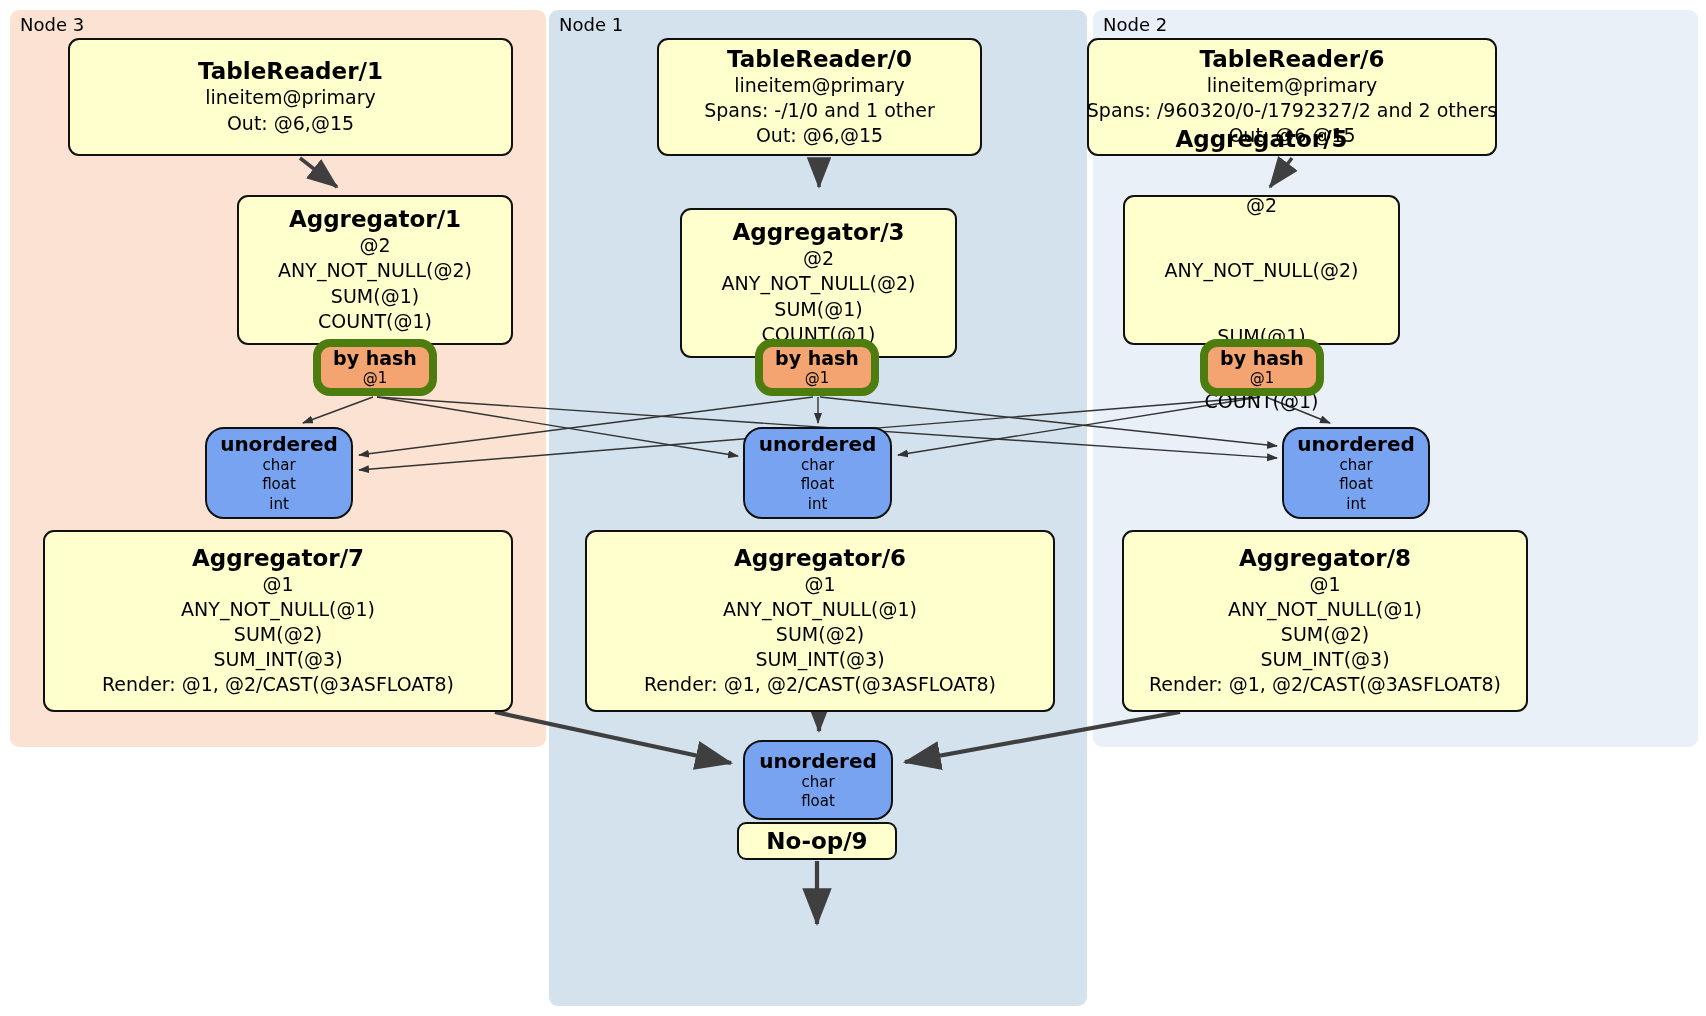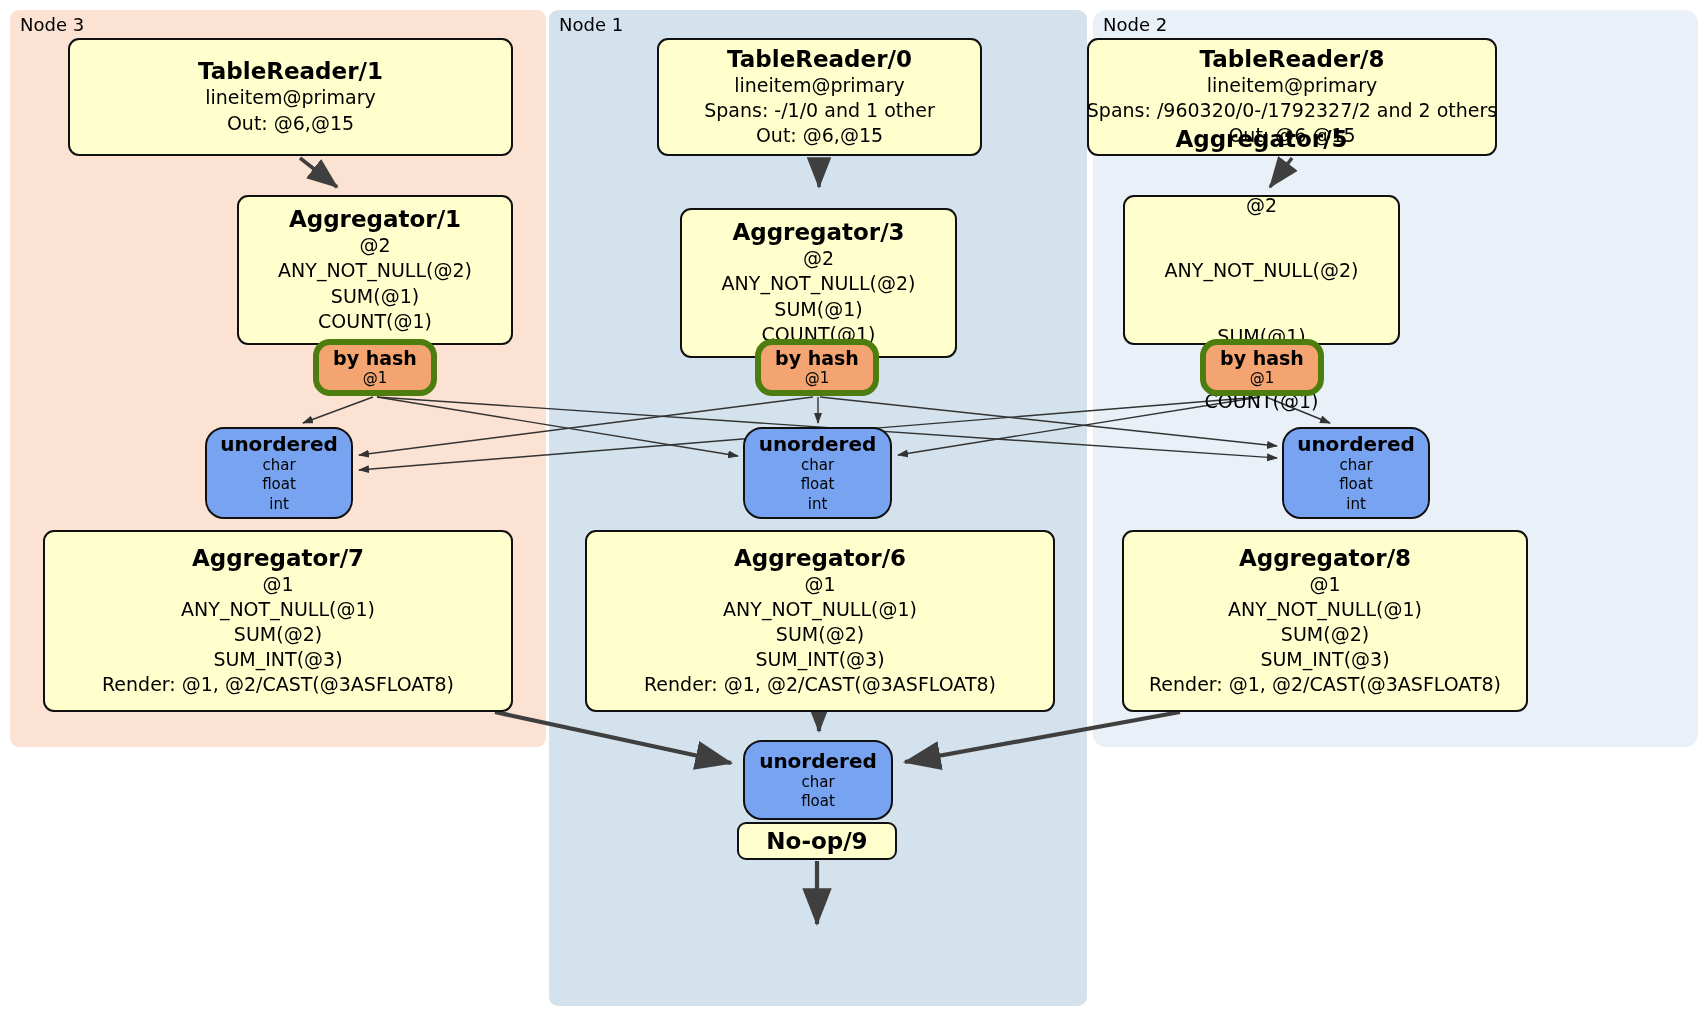--- a/index.html
+++ b/index.html
@@ -15,21 +15,21 @@
     background:var(--processor-fill,#ffffcd);
     border:2px solid #101010;border-radius:11px;
     display:flex;flex-direction:column;justify-content:center;align-items:center;
     text-align:center;padding:4px 6px;
   }
   .ptitle{font-weight:bold;font-size:23px;line-height:1.18;white-space:nowrap;}
   .pline{font-size:19px;line-height:1.32;white-space:nowrap;}
   .router{
     position:absolute;z-index:3;box-sizing:border-box;
     background:var(--router-fill,#f3a470);
-    border:6px solid #4d7c0f;border-radius:17px;
+    border:8px solid #4d7c0f;border-radius:17px;
     display:flex;flex-direction:column;justify-content:center;align-items:center;
     text-align:center;
   }
   .rtitle{font-weight:bold;font-size:19px;line-height:1.1;white-space:nowrap;}
   .rline{font-size:15px;line-height:1.25;white-space:nowrap;}
   .sync{
     position:absolute;z-index:3;box-sizing:border-box;
     background:var(--sync-fill,#77a3f0);
     border:2px solid #101010;border-radius:19px;
     display:flex;flex-direction:column;justify-content:center;align-items:center;
@@ -49,21 +49,21 @@
 <body>
 
 <div class="canvas">
 
   <div class="region" style="left:10px;top:10px;width:536px;height:737px;background:var(--node3-bg,#fbe2d3);">
     <div class="region-label">Node 3</div>
   </div>
   <div class="region" style="left:549px;top:10px;width:538px;height:996px;background:var(--node1-bg,#d3e2ec);">
     <div class="region-label">Node 1</div>
   </div>
-  <div class="region" style="left:1093px;top:10px;width:605px;height:737px;background:var(--node2-bg,#e9f0f8);border-radius:13px;">
+  <div class="region" style="left:1093px;top:10px;width:605px;height:737px;background:var(--node2-bg,#e9f0f8);">
     <div class="region-label">Node 2</div>
   </div>
 
   <svg class="edges" width="1706" height="1016" viewBox="0 0 1706 1016">
     <defs>
       <marker id="ah-thick" markerWidth="10" markerHeight="10" refX="8.5" refY="3.5" orient="auto" markerUnits="strokeWidth">
         <polygon points="0,0 9,3.5 0,7" fill="#3f3f3f"></polygon>
       </marker>
       <marker id="ah-thin" markerWidth="12" markerHeight="12" refX="10" refY="4" orient="auto" markerUnits="userSpaceOnUse">
         <polygon points="0,0 11,4 0,8" fill="#333333"></polygon>
@@ -150,21 +150,21 @@
   <div class="pbox" style="left:585px;top:530px;width:470px;height:182px;">
     <div class="ptitle">Aggregator/6</div>
     <div class="pline">@1</div>
     <div class="pline">ANY_NOT_NULL(@1)</div>
     <div class="pline">SUM(@2)</div>
     <div class="pline">SUM_INT(@3)</div>
     <div class="pline">Render: @1, @2/CAST(@3ASFLOAT8)</div>
   </div>
 
   <div class="pbox" style="left:1087px;top:38px;width:410px;height:118px;">
-    <div class="ptitle">TableReader/8</div>
+    <div class="ptitle">TableReader/6</div>
     <div class="pline">lineitem@primary</div>
     <div class="pline">Spans: /960320/0-/1792327/2 and 2 others</div>
     <div class="pline">Out: @6,@15</div>
   </div>
   <div class="pbox" style="left:1123px;top:195px;width:277px;height:150px;gap:40px;">
     <div class="ptitle">Aggregator/5</div>
     <div class="pline">@2</div>
     <div class="pline">ANY_NOT_NULL(@2)</div>
     <div class="pline">SUM(@1)</div>
     <div class="pline">COUNT(@1)</div>

